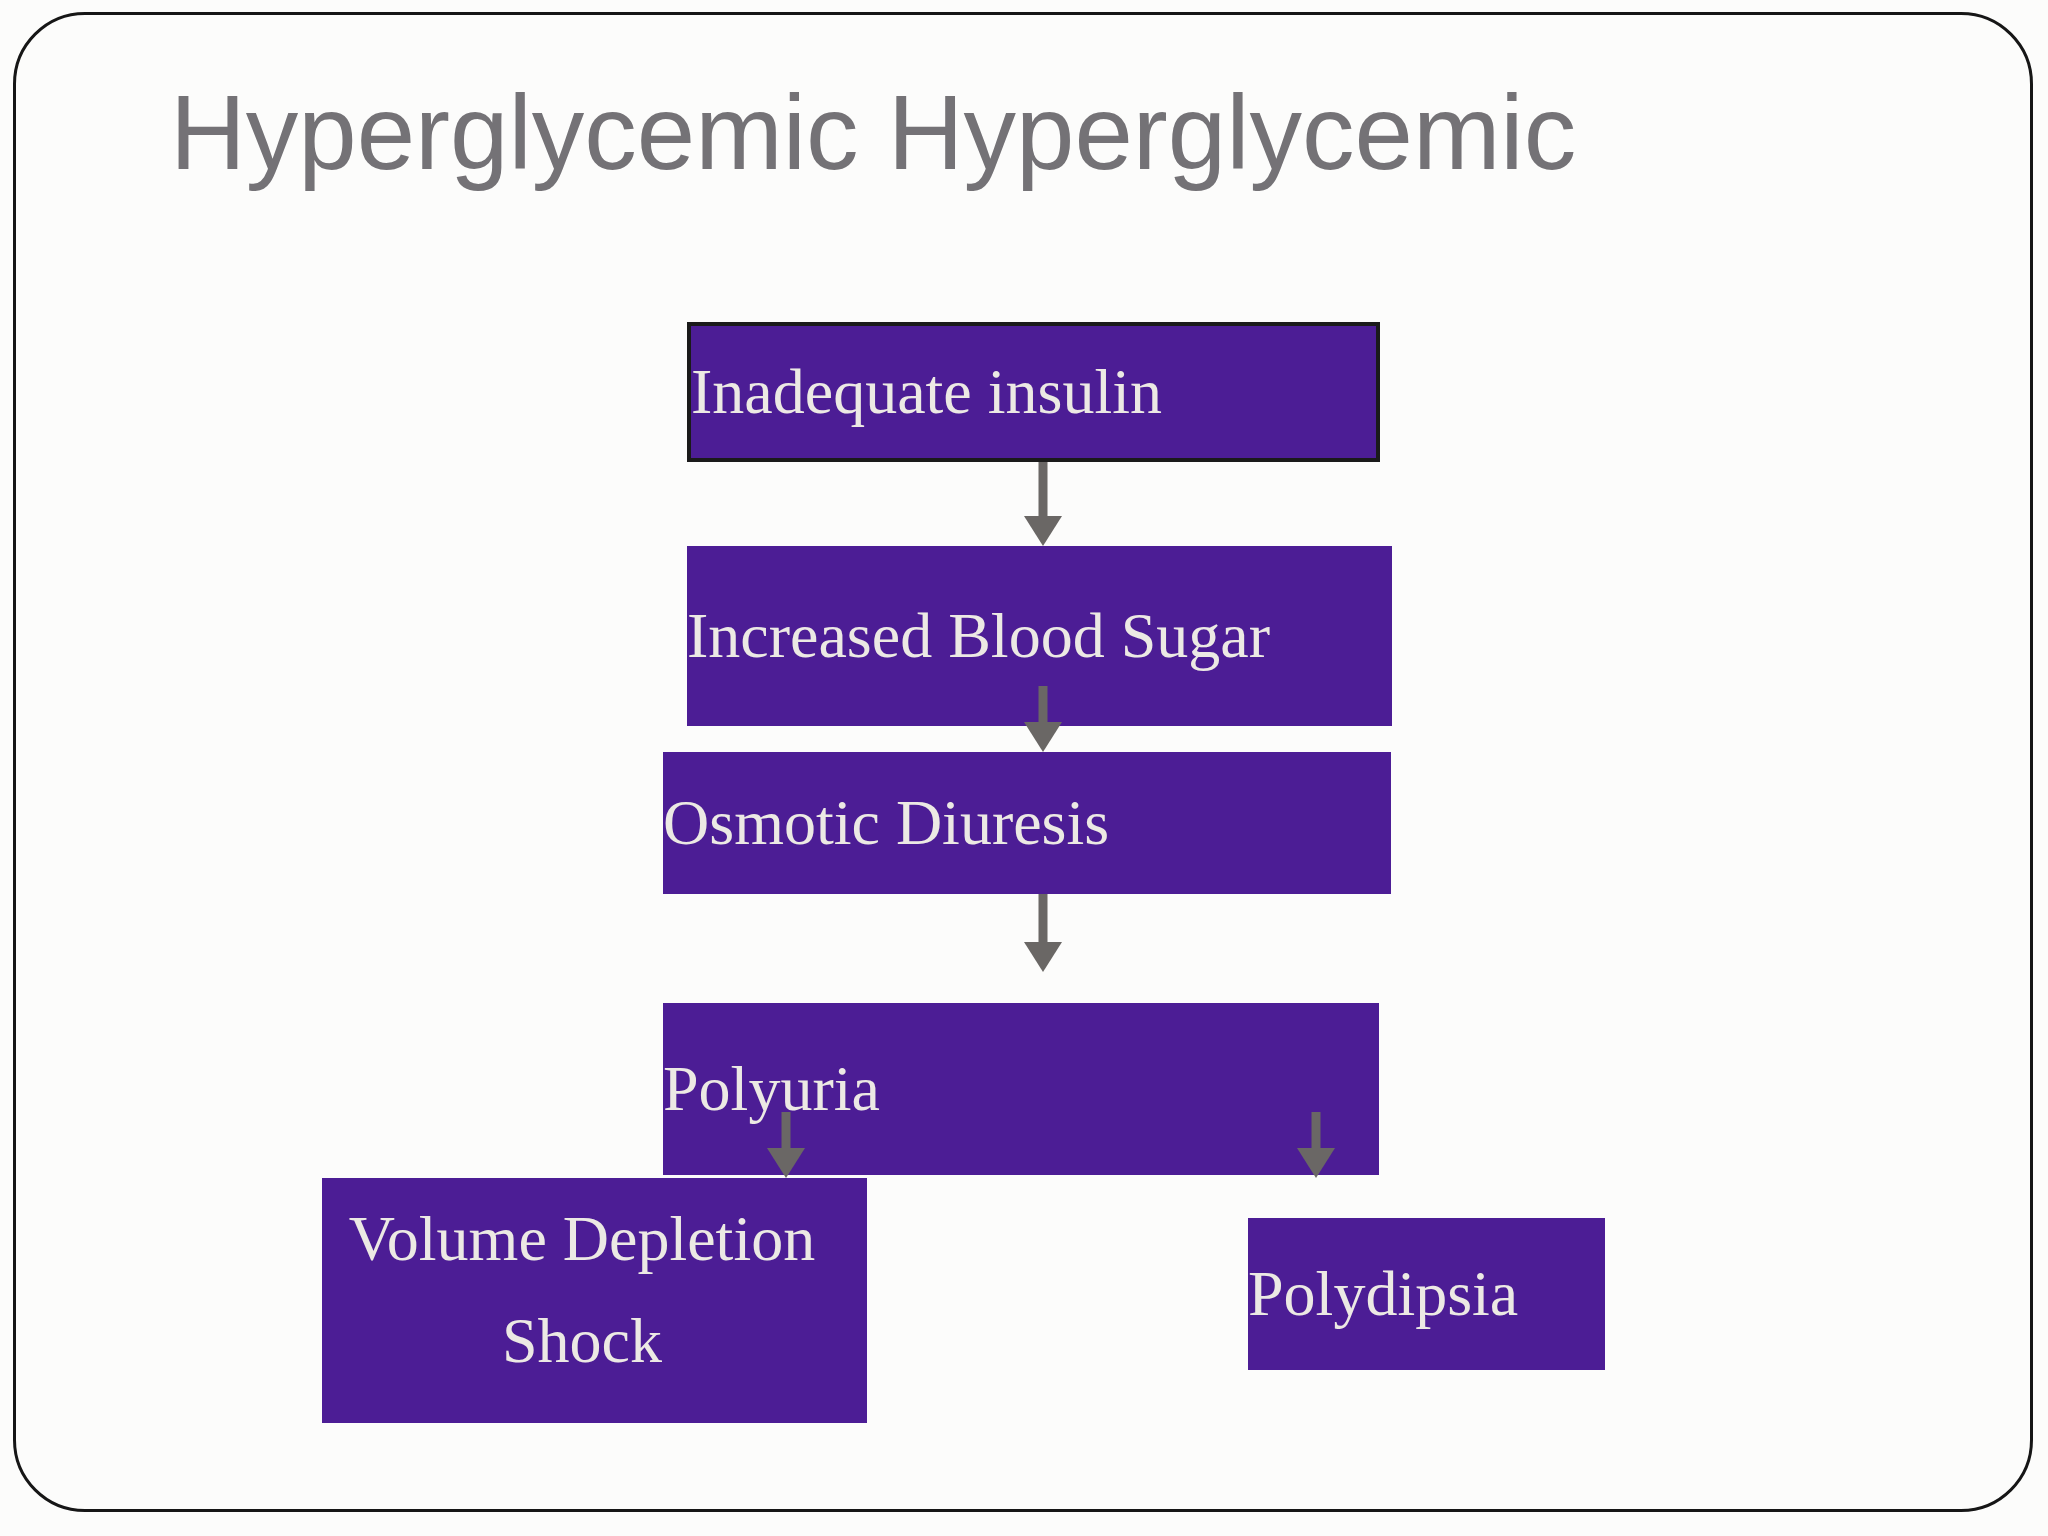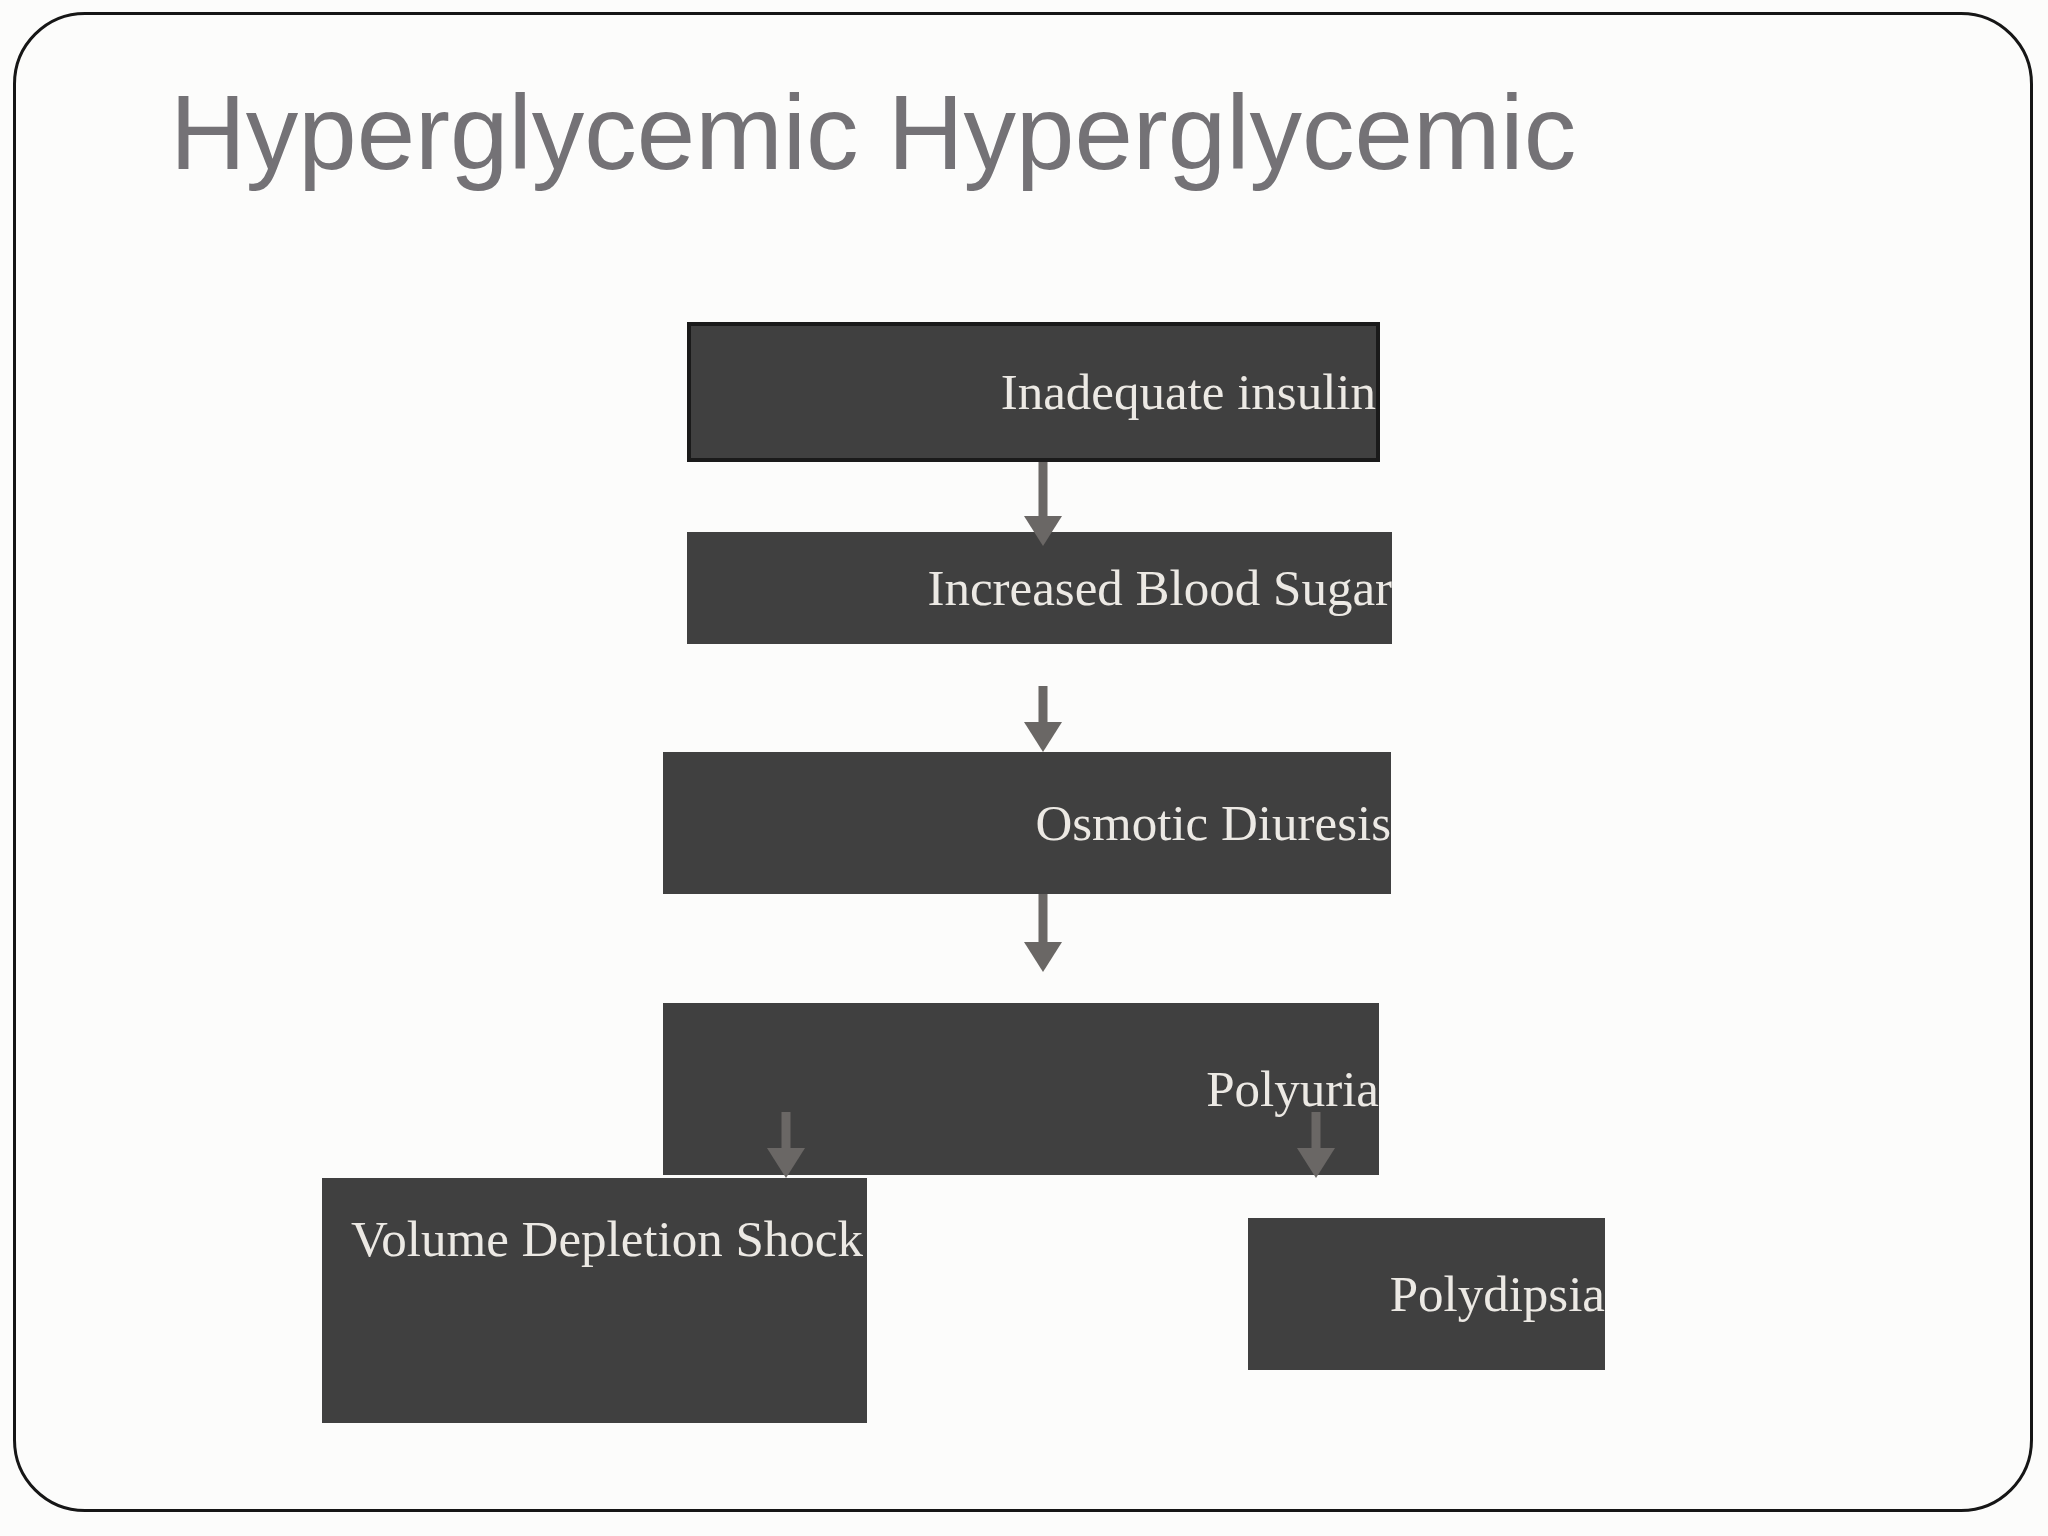--- a/index.html
+++ b/index.html
@@ -35,32 +35,32 @@
     font-size: 105px;
     line-height: 122px;
     font-weight: 400;
     color: #747276;
     letter-spacing: 0px;
   }
   .slide-title .line { display: block; }
 
   .node {
     position: absolute;
-    background: #404040;
+    background: #4c1d95;
     color: #ECE9E4;
     font-family: "Liberation Serif", serif;
-    font-size: 51px;
+    font-size: 64px;
     display: flex;
     align-items: center;
-    justify-content: flex-end;
+    justify-content: flex-start;
     text-align: center;
     box-sizing: border-box;
   }
   .node-1 { left: 687px;  top: 322px;  width: 693px; height: 140px; border: 4px solid #1A1A1A; }
-  .node-2 { left: 687px;  top: 532px;  width: 705px; height: 112px; }
+  .node-2 { left: 687px;  top: 546px;  width: 705px; height: 180px; }
   .node-3 { left: 663px;  top: 752px;  width: 728px; height: 142px; }
   .node-4 { left: 663px;  top: 1003px;  width: 716px; height: 172px; }
   .node-5 { left: 322px;  top: 1178px; width: 545px; height: 245px;
             align-items: flex-start; padding-top: 10px; line-height: 102px; }
   .node-5 .node-label { width: 520px; }
   .node-6 { left: 1248px; top: 1178px; width: 357px; height: 152px; margin-top: 40px; }
 
   .arrow {
     position: absolute;
     width: 38px;

